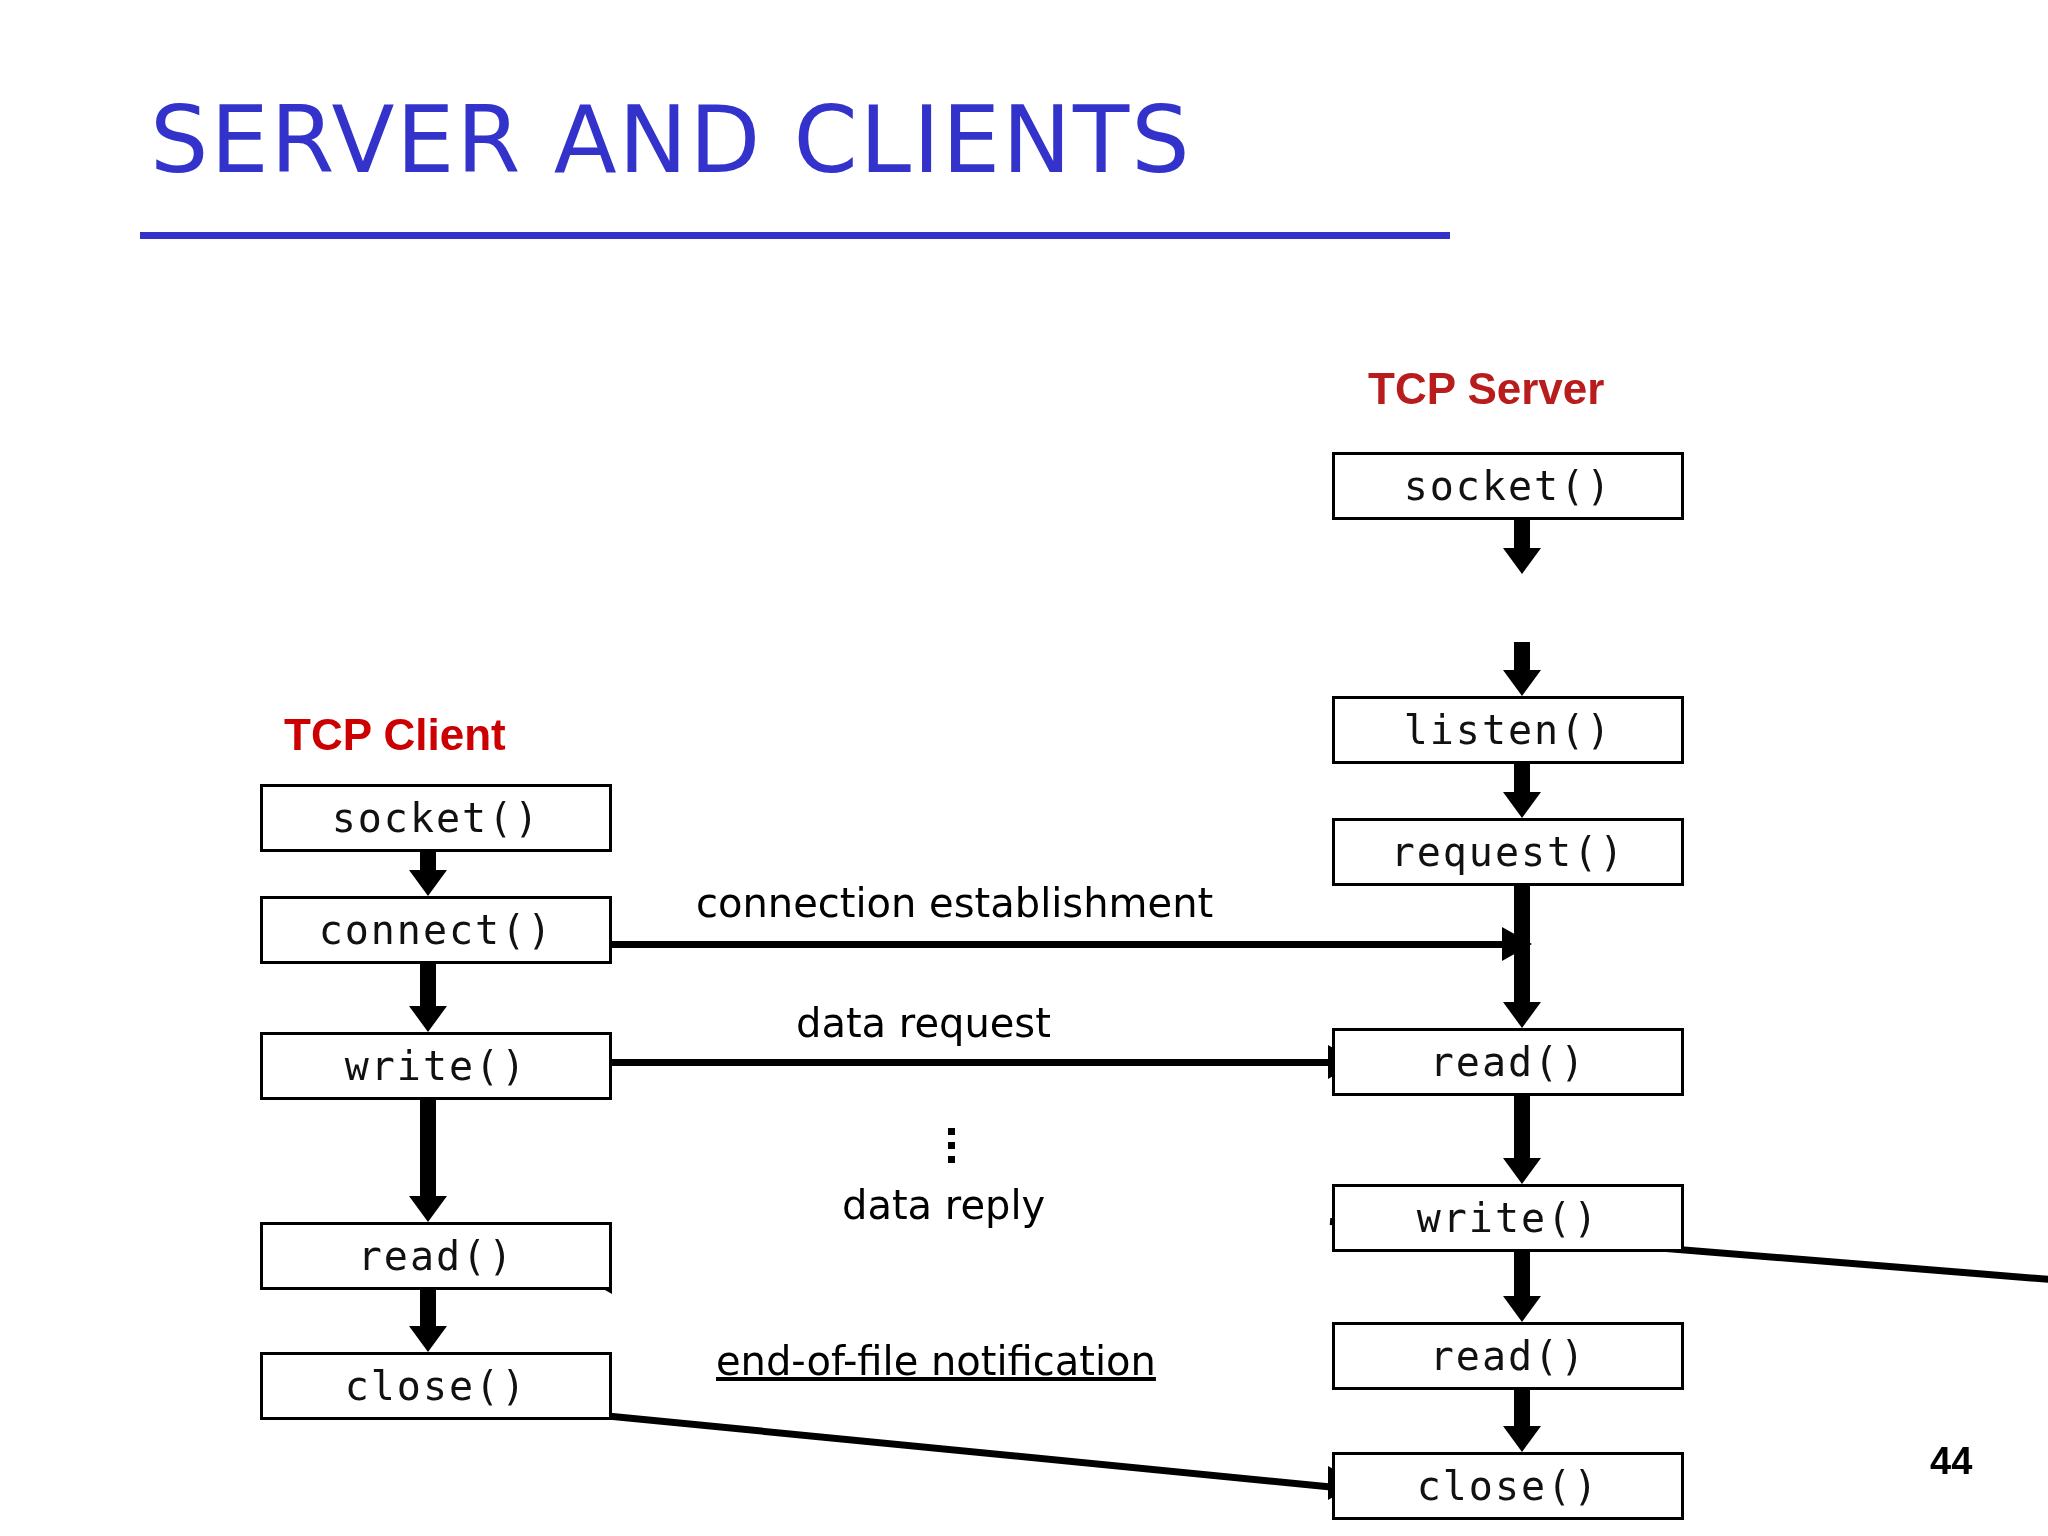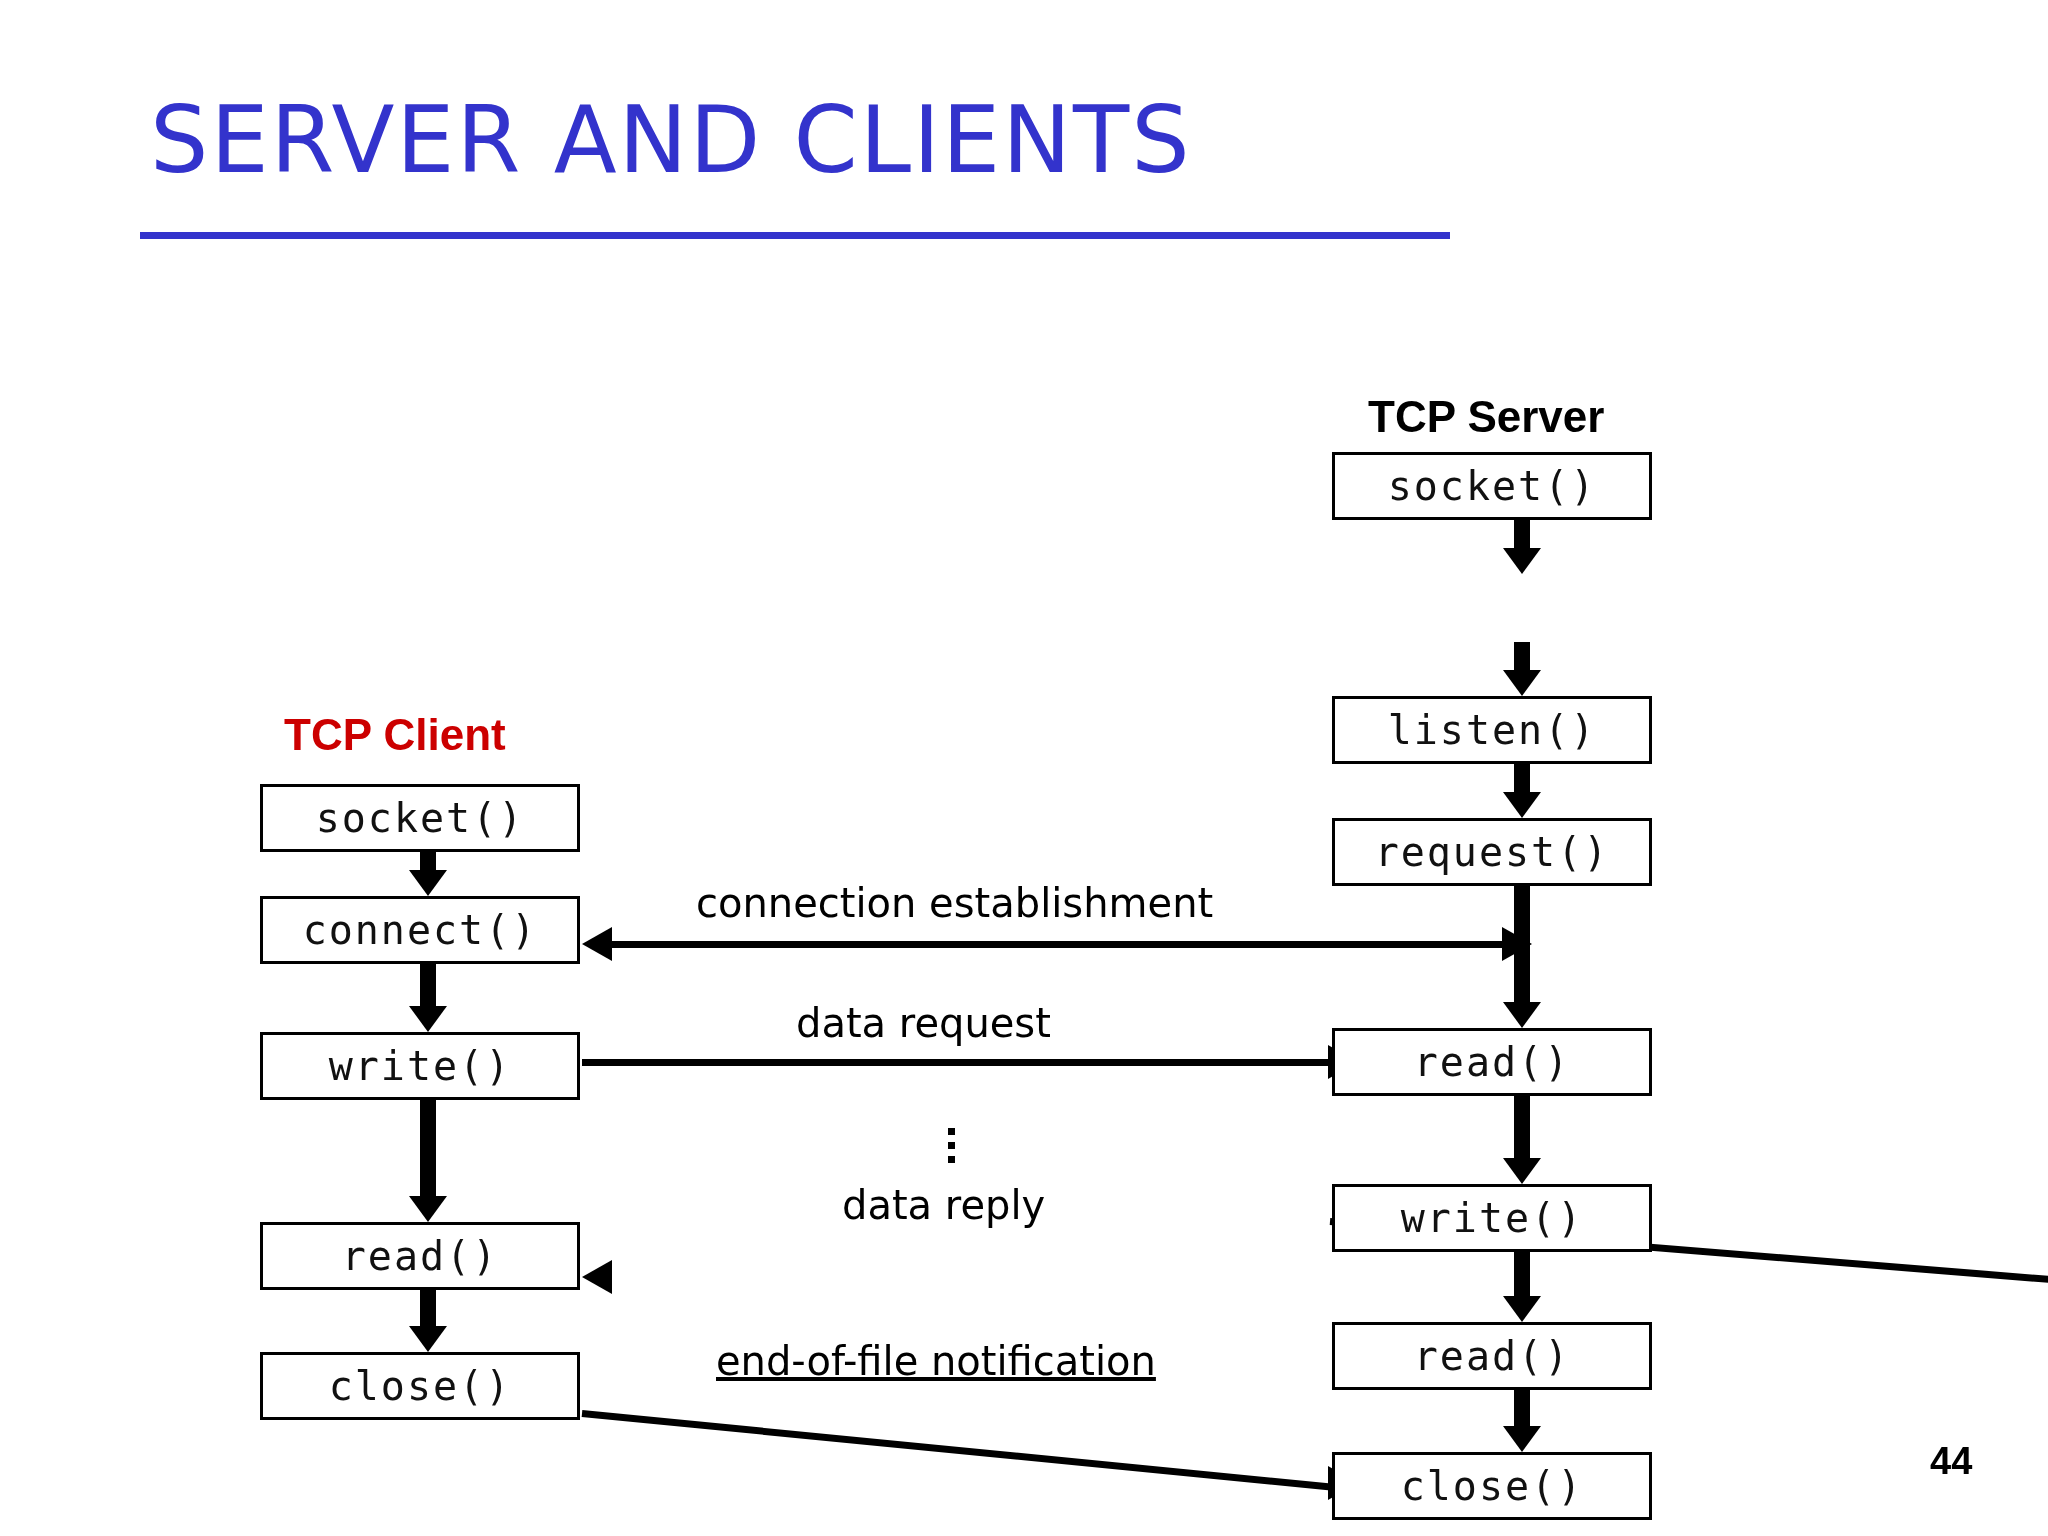--- a/index.html
+++ b/index.html
@@ -52,33 +52,33 @@
   
   .col-heading {
     position: absolute;
     font-family: "Liberation Sans", sans-serif;
     font-weight: bold;
     font-size: 44px;
     white-space: nowrap;
   }
   #server-heading {
     left: 1368px;
-    top: 392px;
-    color: #000000;
+    top: 364px;
+    color: #b91c1c;
   }
   #client-heading {
     left: 284px;
     top: 710px;
     color: #cc0000;
   }
 
   
   .node-box {
     position: absolute;
-    width: 320px;
+    width: 352px;
     height: 68px;
     box-sizing: border-box;
     border: 3px solid #000000;
     background: #ffffff;
     font-family: "DejaVu Sans Mono", monospace;
     font-size: 40px;
     letter-spacing: 2px;
     color: #111111;
     display: flex;
     align-items: center;

